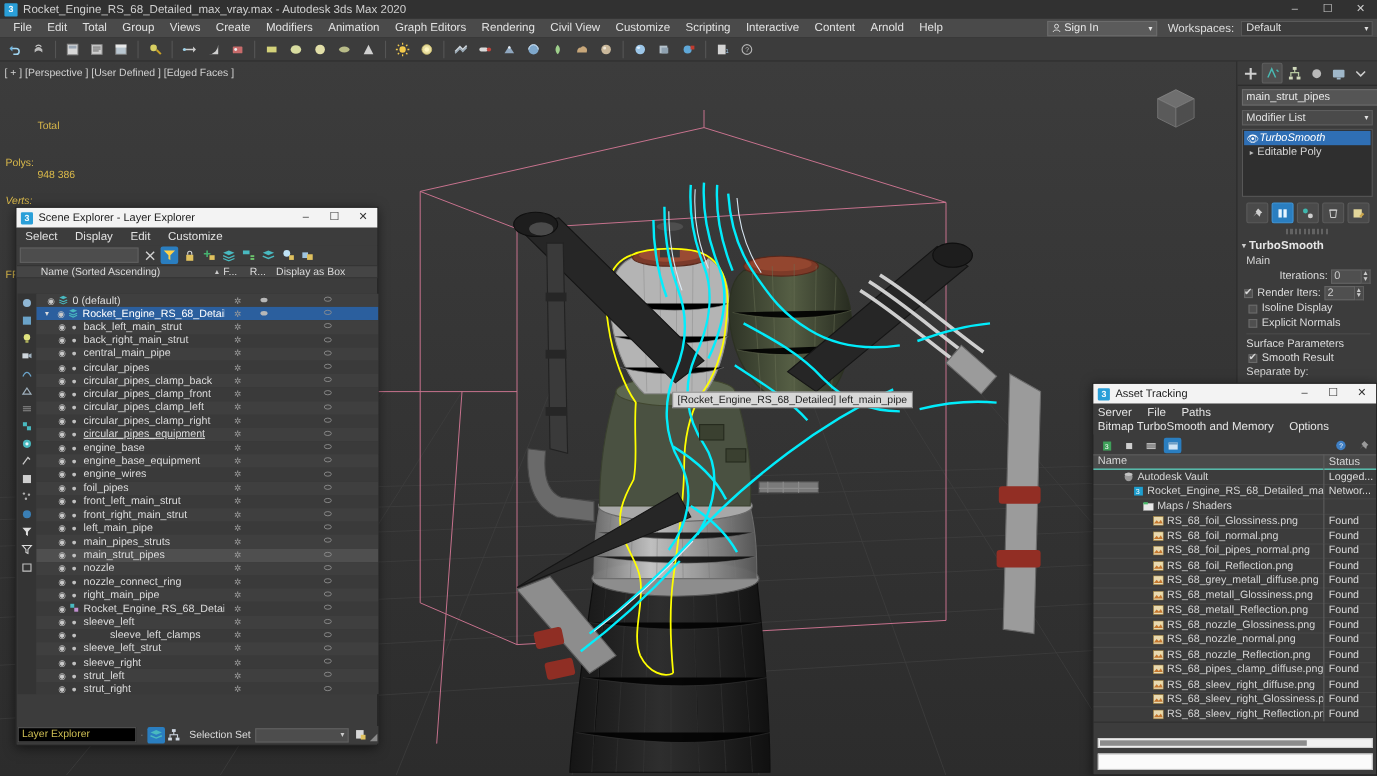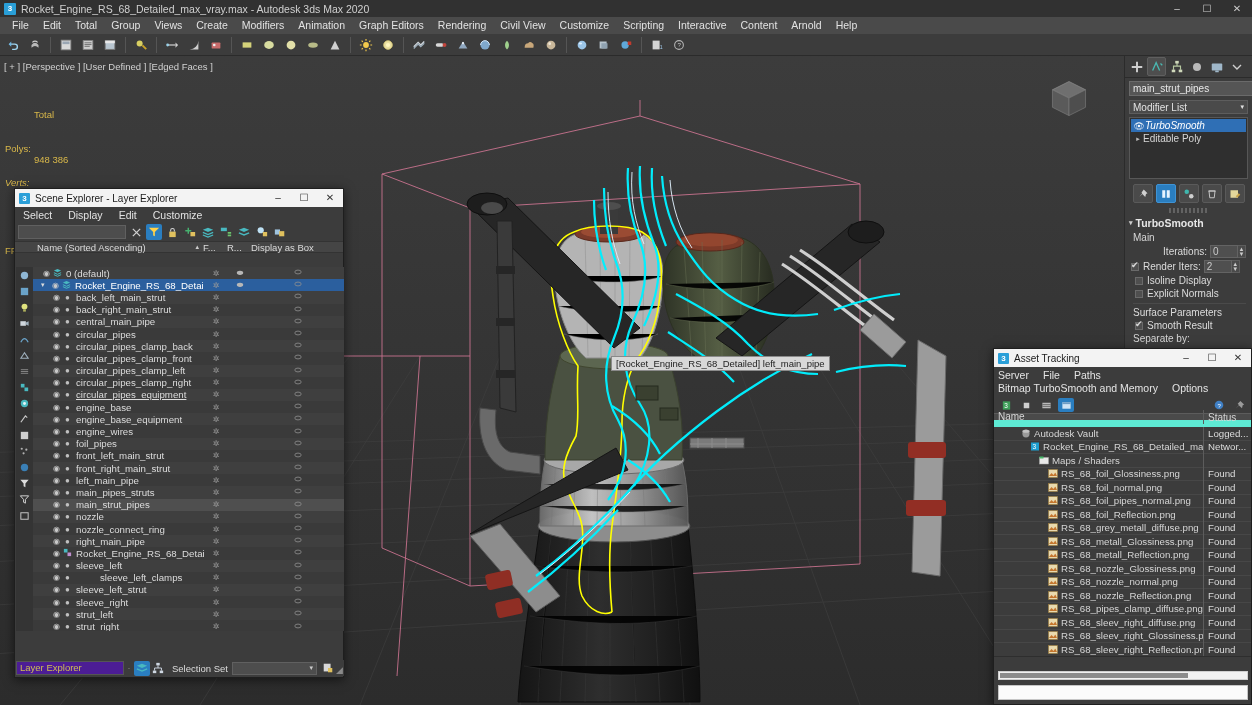--- a/index.html
+++ b/index.html
@@ -180,21 +180,21 @@
   .sx-leftbar {
     position:absolute; left:1px; top:78px; width:17px; height:364px; background:#343434;
     display:flex; flex-direction:column; align-items:center; padding-top:1px;
   }
   .sx-leftbar .lb { width:15px; height:15px; margin-bottom:1px; display:flex; align-items:center; justify-content:center; }
   .sx-status {
     position:absolute; left:1px; bottom:1px; width:328px; height:16px;
     background:#3c3c3c; display:flex; align-items:center;
   }
   .sx-status .lex {
-    width:108px; height:14px; background:#4c1d95; border:1px solid #555; color:#cfbf54;
+    width:108px; height:14px; background:#000000; border:1px solid #555; color:#cfbf54;
     font-size:9.5px; line-height:12px; padding-left:3px;
   }
   .sx-status .dots { width:10px; text-align:center; color:#888; font-size:9px; }
   .sx-status .sb { width:16px; height:15px; display:flex; align-items:center; justify-content:center; }
   .sx-status .sb.on { background:#2a7ec0; border-radius:2px; }
   .sx-status .sel-lbl { font-size:9.5px; margin:0 4px 0 6px; color:#dcdcdc; }
   .sx-status .sel-combo { width:85px; height:13px; background:#4d4d4d; border:1px solid #606060;
       display:flex; align-items:center; }
   .sx-status .sel-combo .caret { margin-left:auto; padding-right:3px; font-size:7px; color:#ccc; }
   .sx-resize { position:absolute; right:1px; bottom:1px; font-size:9px; color:#8a8a8a; }
@@ -209,21 +209,21 @@
       line-height:11px; text-align:center; border-radius:1px; margin-right:5px; font-weight:bold; }
   .at-title .tx { font-size:10px; color:#1a1a1a; }
   .at-title .btns { margin-left:auto; display:flex; }
   .at-title .btns span { width:26px; height:18px; text-align:center; line-height:18px; font-size:10px; color:#333; }
   .at-menubar { padding:2px 0 0 4px; background:#3c3c3c; }
   .at-menubar span { font-size:10.5px; color:#e4e4e4; margin-right:11px; display:inline-block; line-height:13px;}
   .at-tools { height:16px; display:flex; align-items:center; padding-left:4px; margin-top:2px; }
   .at-tool { width:16px; height:14px; display:flex; align-items:center; justify-content:center; margin-right:4px;}
   .at-tool.on { background:#2a7ec0; border-radius:2px; }
   .at-tool.right { margin-left:auto; }
-  .at-colhdr { display:flex; height:14px; background:#4a4a4a; border-top:1px solid #5c5c5c; border-bottom:7px solid #5eead4; font-size:10px; align-items:center; }
+  .at-colhdr { display:flex; height:14px; background:#4a4a4a; border-top:1px solid #5c5c5c; border-bottom:1px solid #5eead4; font-size:10px; align-items:center; }
   .at-colhdr .c1 { flex:1; padding-left:4px; border-right:1px solid #5c5c5c; height:14px; line-height:14px;}
   .at-colhdr .c2 { width:47px; padding-left:4px; }
   .at-list { height:230px; overflow:hidden; border-bottom:1px solid #2e2e2e;}
   .at-row { display:flex; height:13.5px; font-size:9.7px; align-items:center; border-bottom:1px solid #474747; }
   .at-row .n { flex:1; display:flex; align-items:center; overflow:hidden; white-space:nowrap;
       border-right:1px solid #5c5c5c; height:13.5px;margin-left:16px; }
   .at-row .s { width:47px; padding-left:4px; color:#dcdcdc; white-space:nowrap; overflow:hidden; }
   .at-row .fic { width:10px; height:9px; margin:0 3px 0 2px; flex:none; }
   .at-hscroll { position:absolute; left:4px; bottom:24px; width:250px; height:9px; background:#f1f1f1; border:1px solid #cfcfcf; }
   .at-hscroll .thumb { position:absolute; left:1px; top:1px; width:188px; height:5px; background:#8c8c8c; }
@@ -258,20 +258,35 @@
     <div class="menu-item">Graph Editors</div>
     <div class="menu-item">Rendering</div>
     <div class="menu-item">Civil View</div>
     <div class="menu-item">Customize</div>
     <div class="menu-item">Scripting</div>
     <div class="menu-item">Interactive</div>
     <div class="menu-item">Content</div>
     <div class="menu-item">Arnold</div>
     <div class="menu-item">Help</div>
 
+    <div class="menu-right">
+      <div class="signin-box">
+        <svg width="9" height="9" viewBox="0 0 10 10">
+          <circle cx="5" cy="3.2" r="2" fill="none" stroke="#e8e8e8" stroke-width="0.9"></circle>
+          <path d="M1.6 9 C1.6 6.3 8.4 6.3 8.4 9" fill="none" stroke="#e8e8e8" stroke-width="0.9"></path>
+        </svg>
+        <span style="margin-left:3px">Sign In</span>
+        <span class="caret">▾</span>
+      </div>
+      <span class="ws-label">Workspaces:</span>
+      <div class="ws-combo">
+        <span>Default</span>
+        <span class="caret">▾</span>
+      </div>
+    </div>
   </div>
 
   <div class="maintoolbar">
     <div class="tbtn">
         <svg width="14" height="14" viewBox="0 0 16 16">
           <path d="M4 7h6a3 3 0 010 6H7" fill="none" stroke="#9fd4f0" stroke-width="1.6"></path>
           <path d="M6 4L3 7l3 3z" fill="#6fb7e3"></path>
         </svg>
       </div>
     <div class="tbtn">

